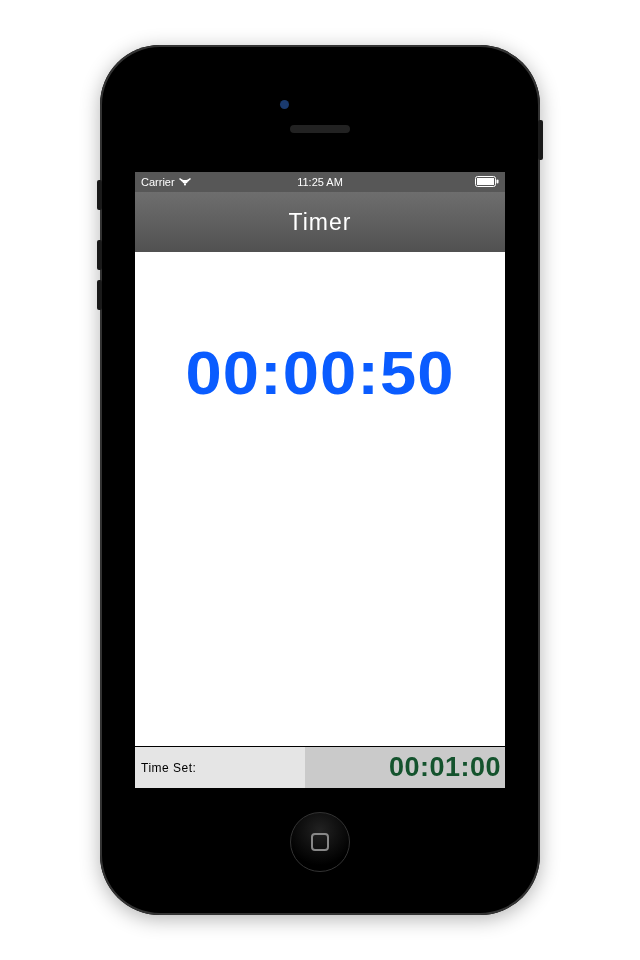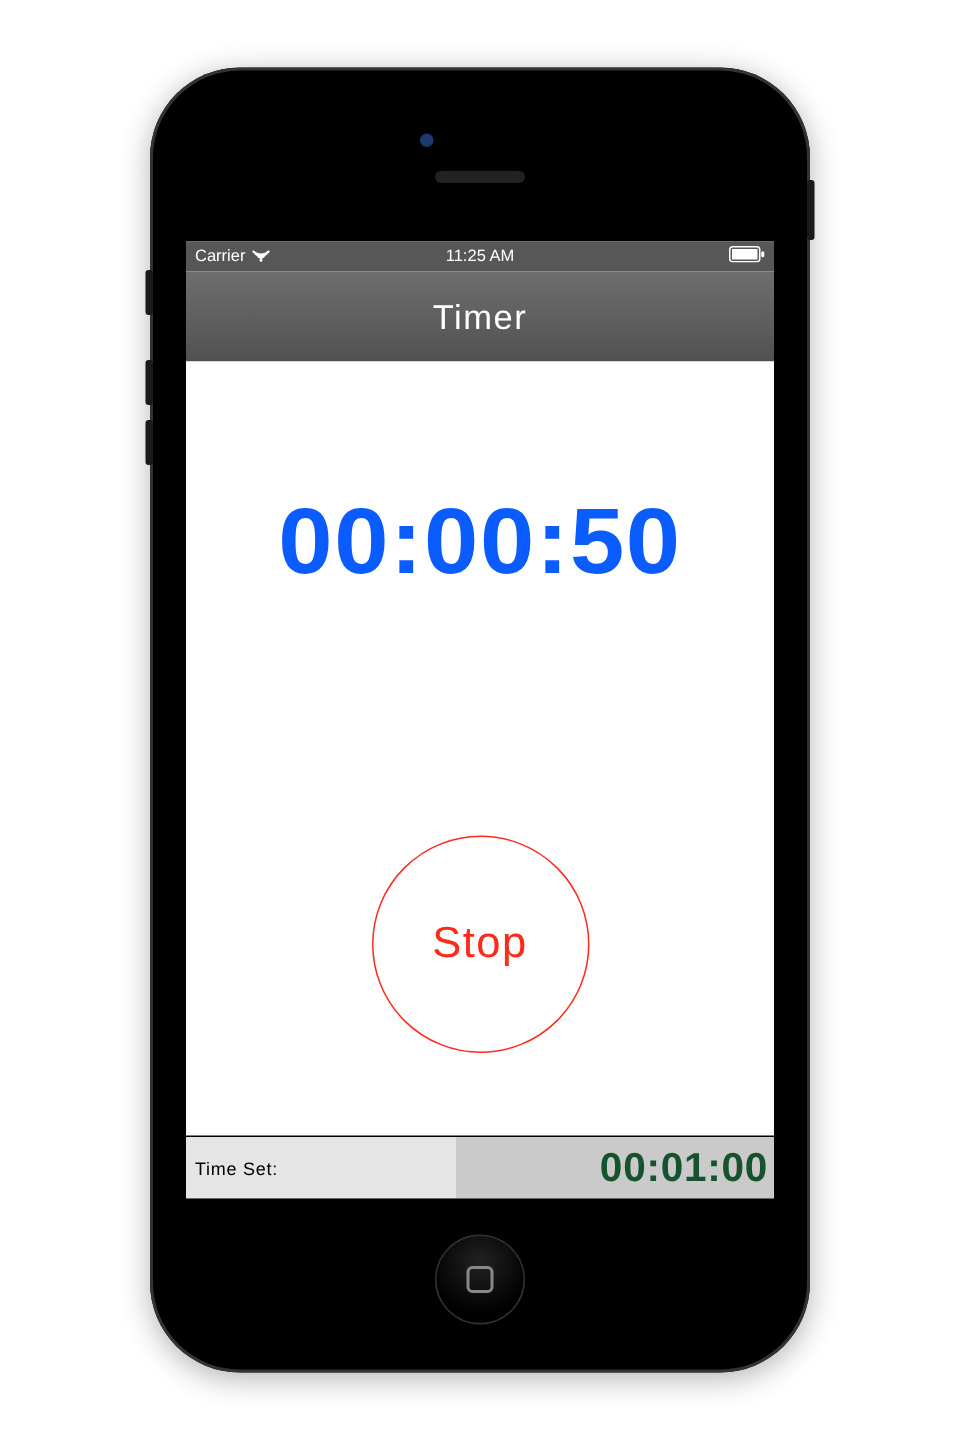--- a/index.html
+++ b/index.html
@@ -10,21 +10,21 @@
       display: flex;
       align-items: center;
       justify-content: center;
       font-family: -apple-system, BlinkMacSystemFont, sans-serif;
     }
     .phone-frame {
       width: 440px;
       height: 870px;
       background: #000;
       border-radius: 60px;
-      padding: 9px;
+      padding: 20px;
       box-shadow: 0 4px 20px rgba(0,0,0,0.3), inset 0 0 0 2px #333;
       position: relative;
     }
     .phone-inner {
       width: 100%;
       height: 100%;
       background: #000;
       border-radius: 52px;
       position: relative;
       overflow: hidden;
@@ -92,20 +92,21 @@
       font-weight: 400;
       font-family: "Arial", sans-serif;
       letter-spacing: 1px;
     }
     .content {
       flex: 1;
       background: #fff;
       display: flex;
       flex-direction: column;
       position: relative;
+      align-items: center;
     }
     .timer-display {
       text-align: center;
       color: #0a5cff;
       font-size: 62px;
       font-weight: 700;
       font-family: "Arial Black", "Arial", sans-serif;
       letter-spacing: 1px;
       margin-top: 85px;
       transform: scaleX(1.05);
@@ -237,23 +238,20 @@
       </div>
 
       <div class="nav-bar">
         <span>Timer</span>
       </div>
 
       <div class="content">
         <div class="timer-display">00:00:50</div>
 
         <div class="buttons-row">
-          <div class="circle-btn stop-btn">
-            <span>Stop</span>
-          </div>
         </div>
 
         <div class="footer-bar">
           <div class="footer-label">Time Set:</div>
           <div class="footer-value">00:01:00</div>
         </div>
       </div>
     </div>
 
     <div class="phone-bottom">

